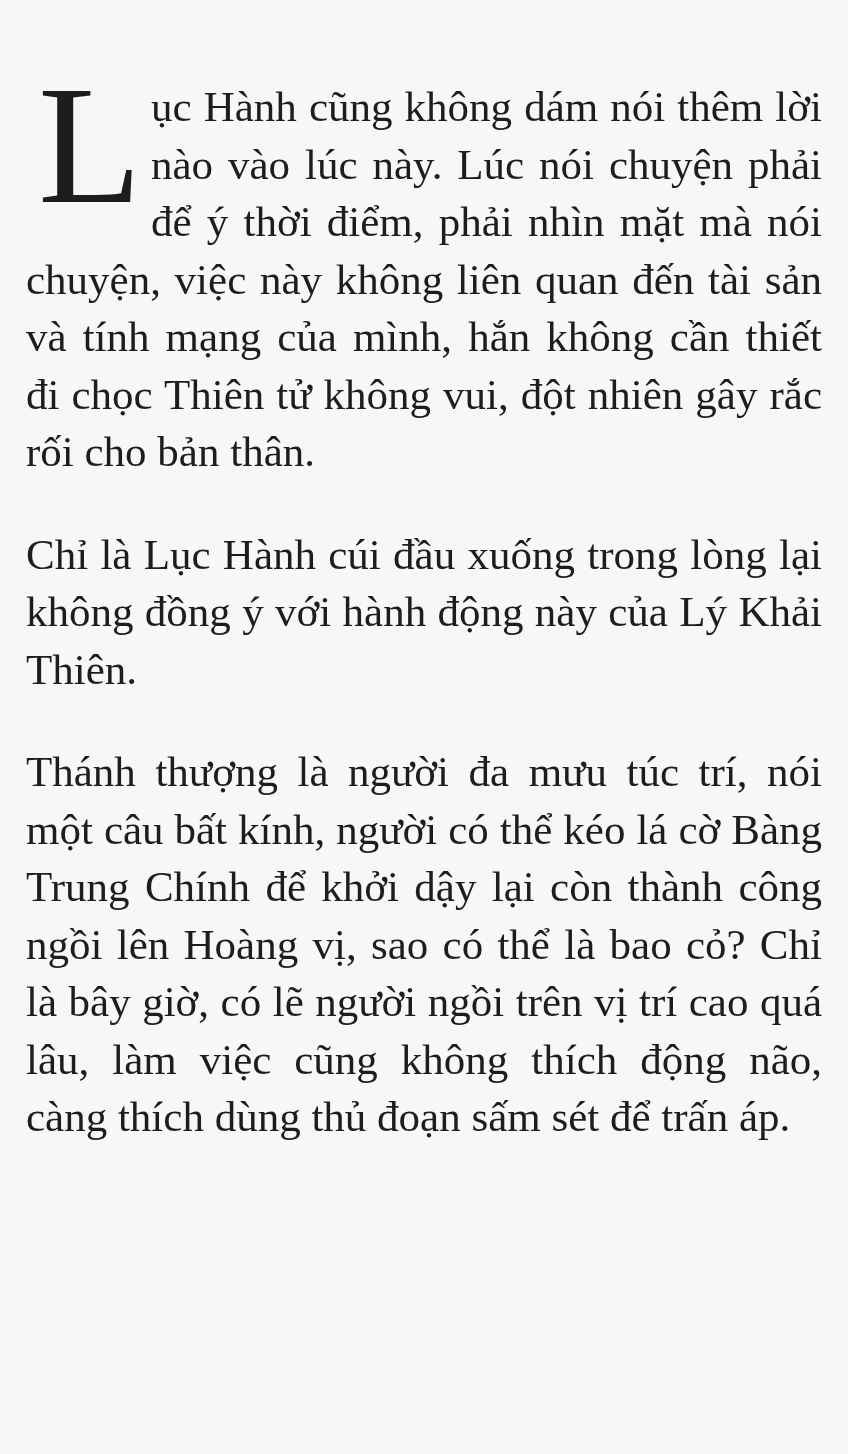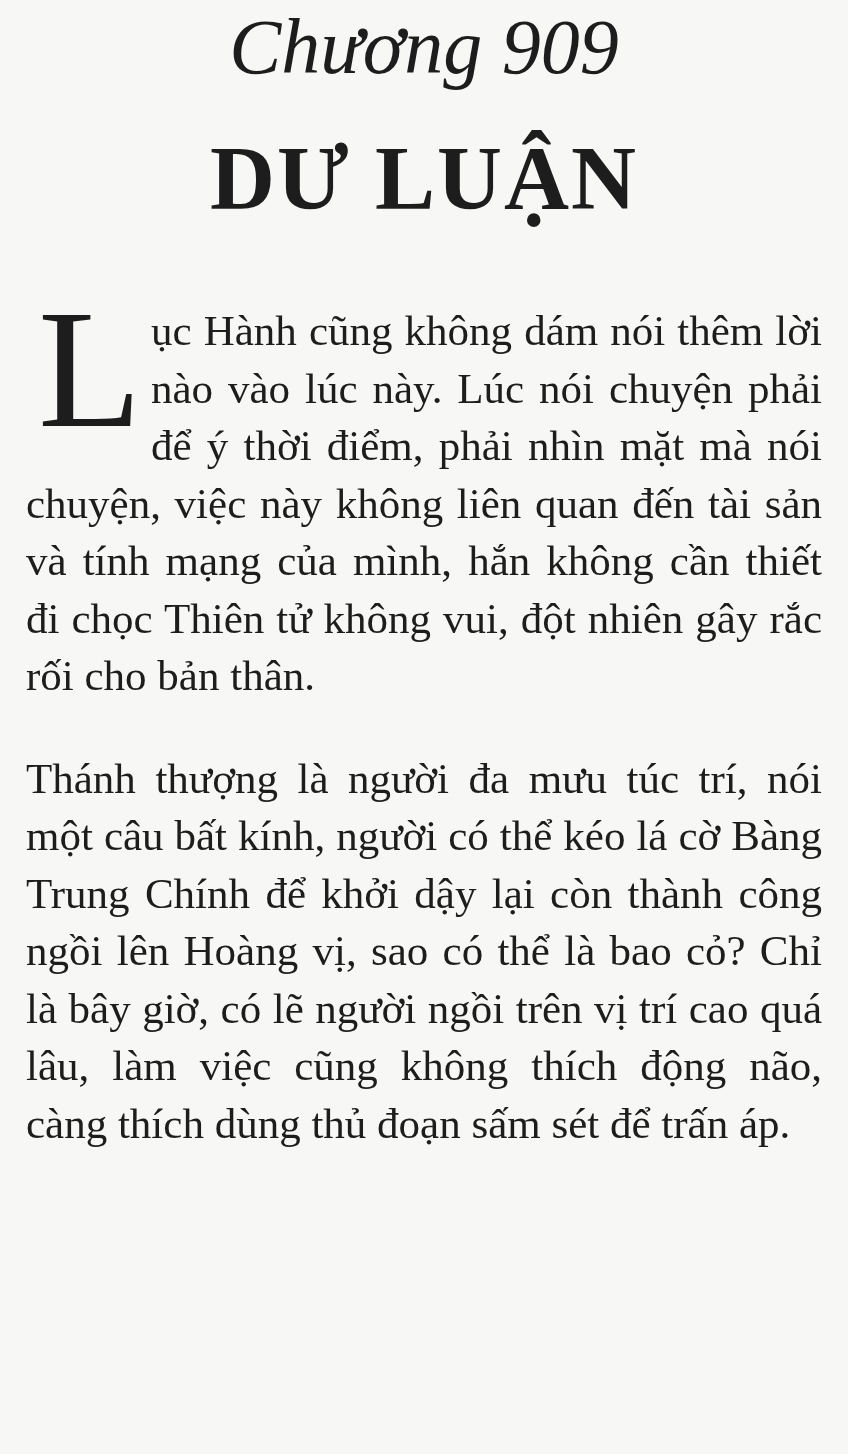--- a/index.html
+++ b/index.html
@@ -58,28 +58,27 @@
     top: -18px;
     font-size: 170px;
     line-height: 1;
     font-weight: 400;
   }
 </style>
 </head>
 <body>
 
 <div class="page">
-  <header>
-    <div class="chapter-number">Chương 909</div>
-    <div class="chapter-title">DƯ LUẬN</div>
-  </header>
 
   <main class="content">
     <p class="first">
       <span class="dropcap-spacer"></span>
       <span class="dropcap">L</span>
       <span>ục Hành cũng không dám nói thêm lời nào vào lúc này. Lúc nói chuyện phải để ý thời điểm, phải nhìn mặt mà nói chuyện, việc này không liên quan đến tài sản và tính mạng của mình, hắn không cần thiết đi chọc Thiên tử không vui, đột nhiên gây rắc rối cho bản thân.</span>
     </p>
     <p>
+      <span>Chỉ là Lục Hành cúi đầu xuống trong lòng lại không đồng ý với hành động này của Lý Khải Thiên.</span>
+    </p>
+    <p>
       <span>Thánh thượng là người đa mưu túc trí, nói một câu bất kính, người có thể kéo lá cờ Bàng Trung Chính để khởi dậy lại còn thành công ngồi lên Hoàng vị, sao có thể là bao cỏ? Chỉ là bây giờ, có lẽ người ngồi trên vị trí cao quá lâu, làm việc cũng không thích động não, càng thích dùng thủ đoạn sấm sét để trấn áp.</span>
     </p>
   </main>
 </div>
 
 </body></html>

